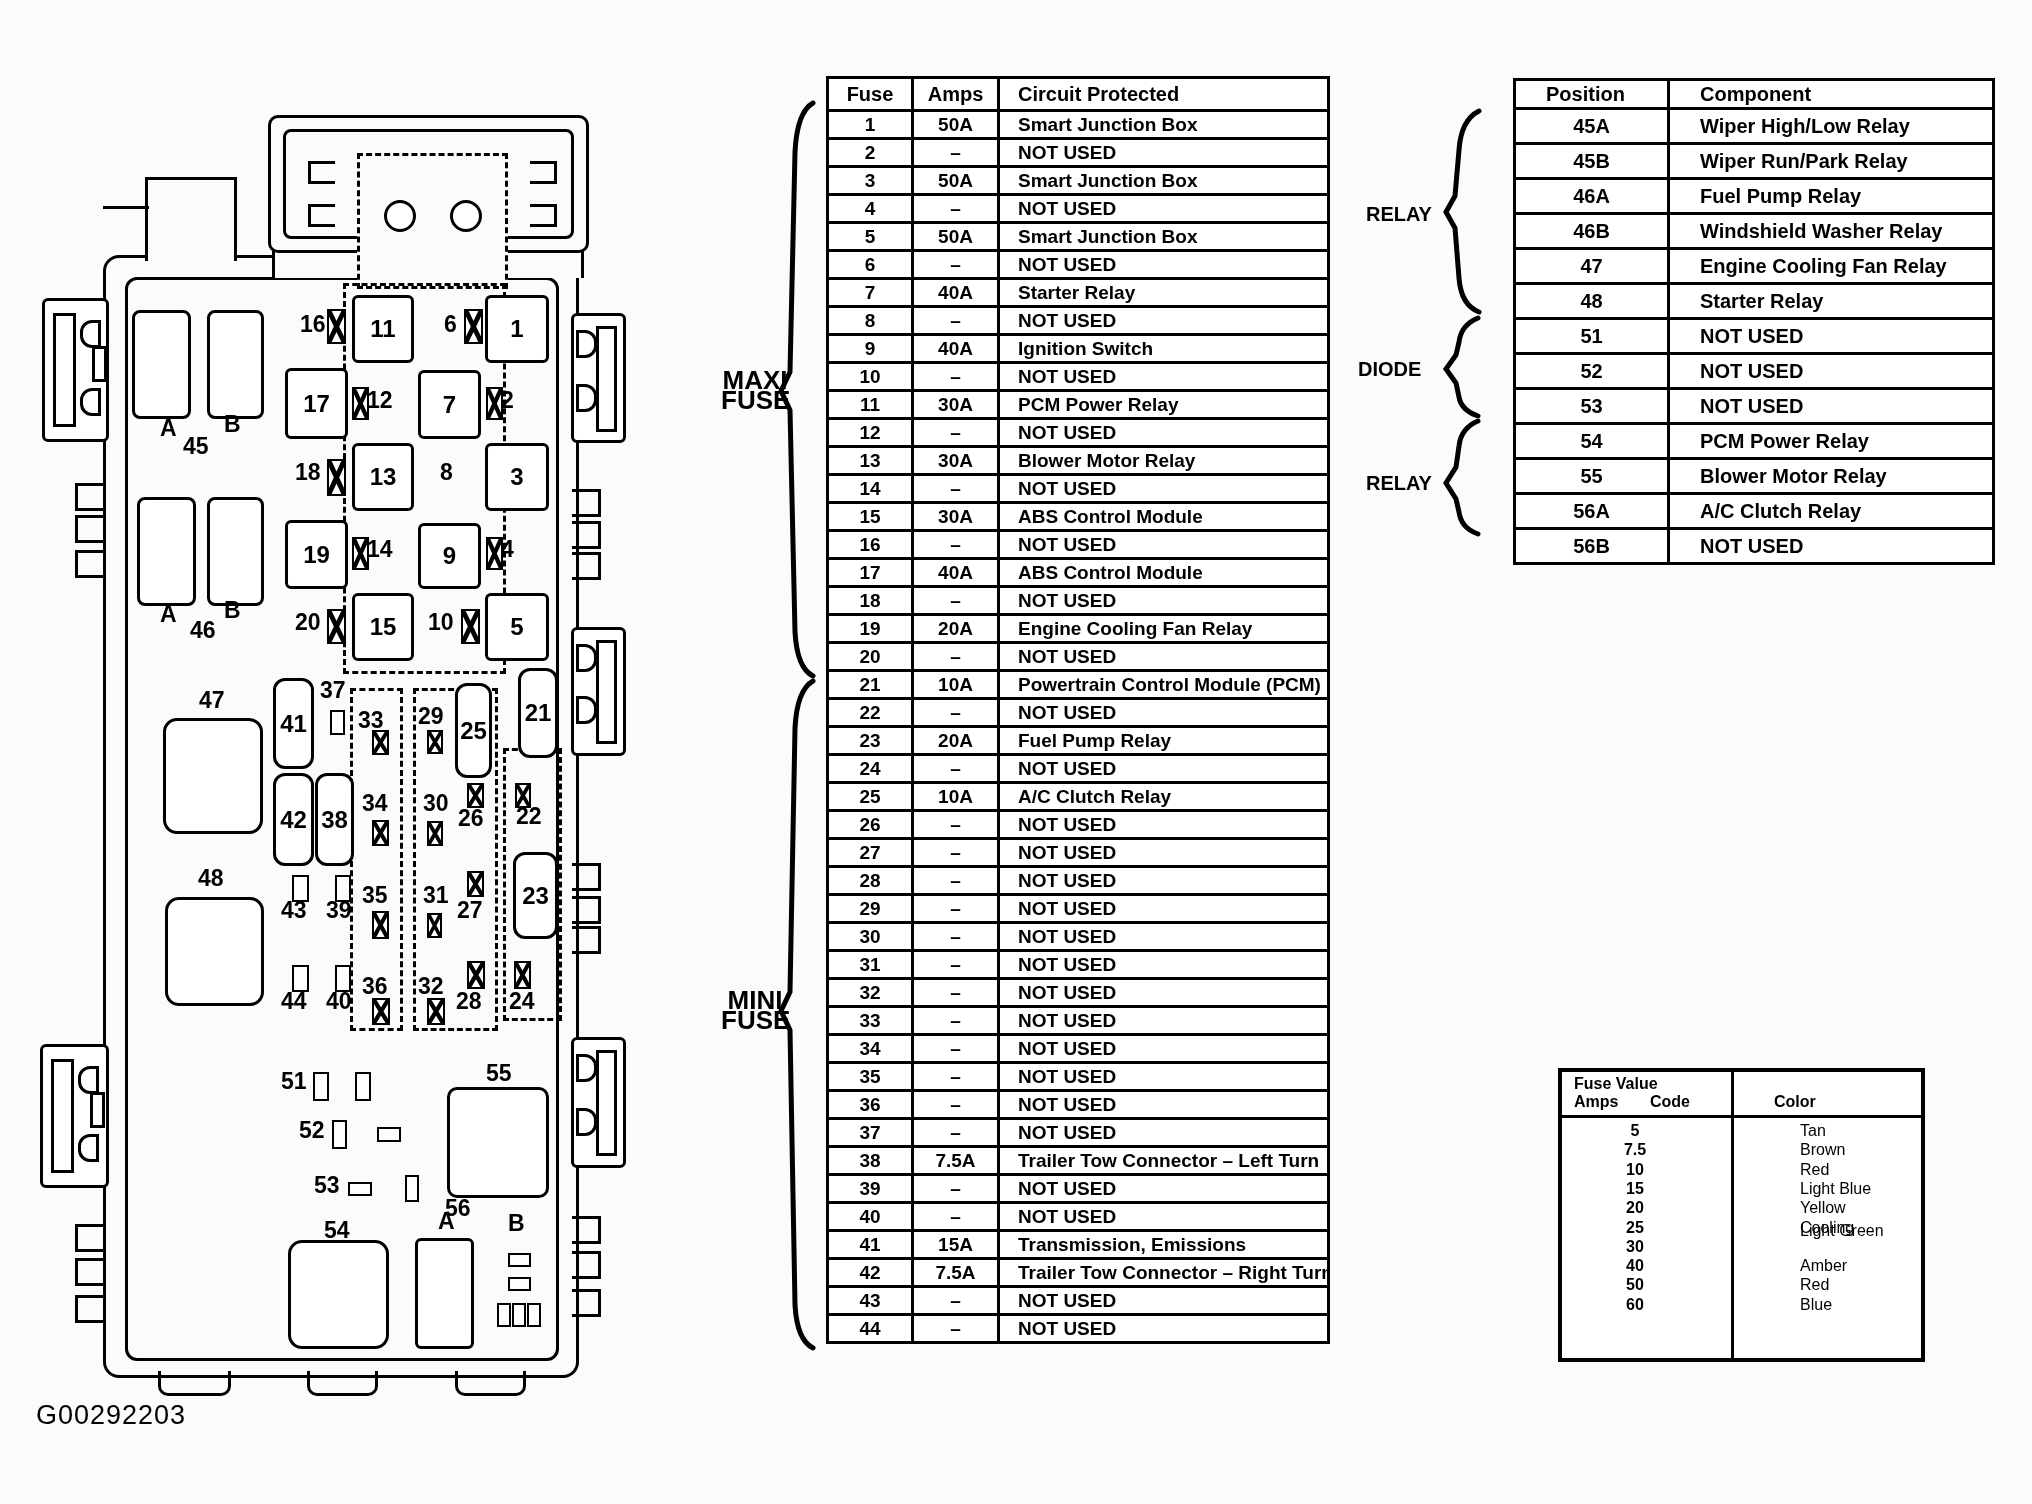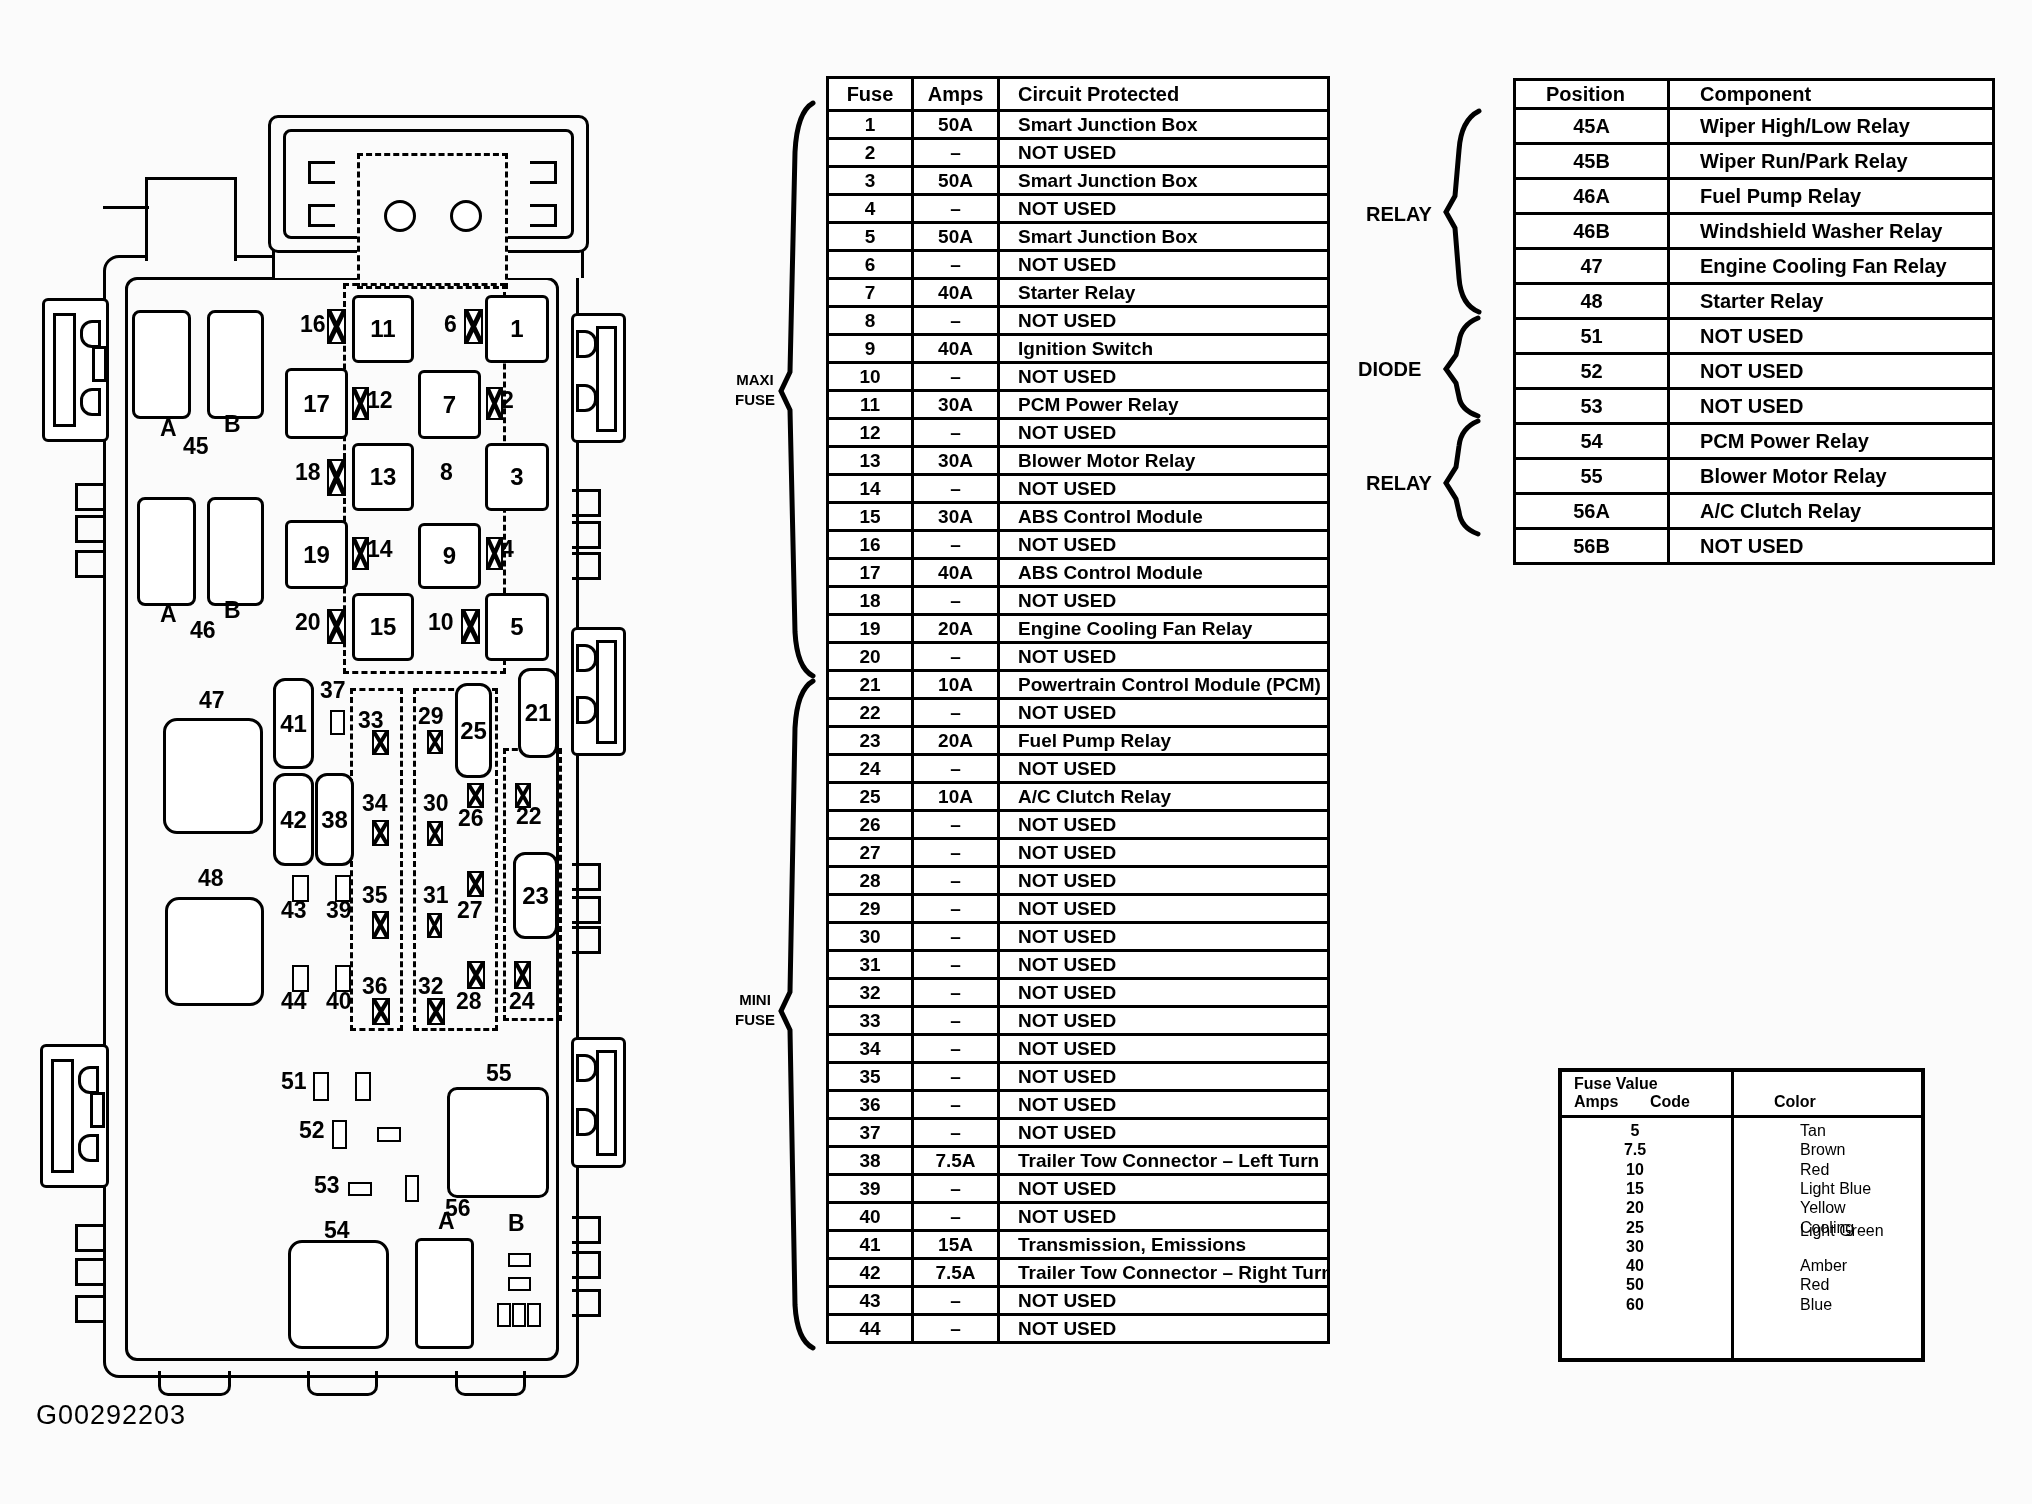--- a/index.html
+++ b/index.html
@@ -38,21 +38,21 @@
   #relay-table td.c{text-align:center;}
   #relay-table td.l{text-align:left;padding-left:30px;}
   
   #fv-box{position:absolute;left:1558px;top:1068px;width:359px;height:286px;border:4px solid #000;background:#fff;}
   #fv-div{position:absolute;left:169px;top:0;width:0;height:100%;border-left:3px solid #000;}
   #fv-hline{position:absolute;left:0;top:43px;width:100%;height:0;border-top:3px solid #000;}
   .fv-h{position:absolute;font-weight:bold;font-size:16px;white-space:nowrap;}
   .fv-amp{position:absolute;left:38px;width:70px;text-align:center;font-weight:bold;font-size:16px;line-height:19px;}
   .fv-col{position:absolute;left:238px;font-weight:normal;font-size:16px;line-height:19px;white-space:nowrap;}
   .grouplabel{position:absolute;font-weight:bold;font-size:20px;white-space:nowrap;}
-  .bracelabel{position:absolute;font-weight:bold;font-size:15px;line-height:20px;text-align:center;white-space:pre-line;}
+  .bracelabel{position:absolute;font-weight:bold;font-size:26px;line-height:20px;text-align:center;white-space:pre-line;}
   #figure-id{position:absolute;left:36px;top:1400px;font-size:27px;letter-spacing:1px;}
   svg#brace-layer{position:absolute;left:0;top:0;pointer-events:none;}
 </style>
 </head>
 <body>
 
 <div id="canvas">
 
   <div>
 

